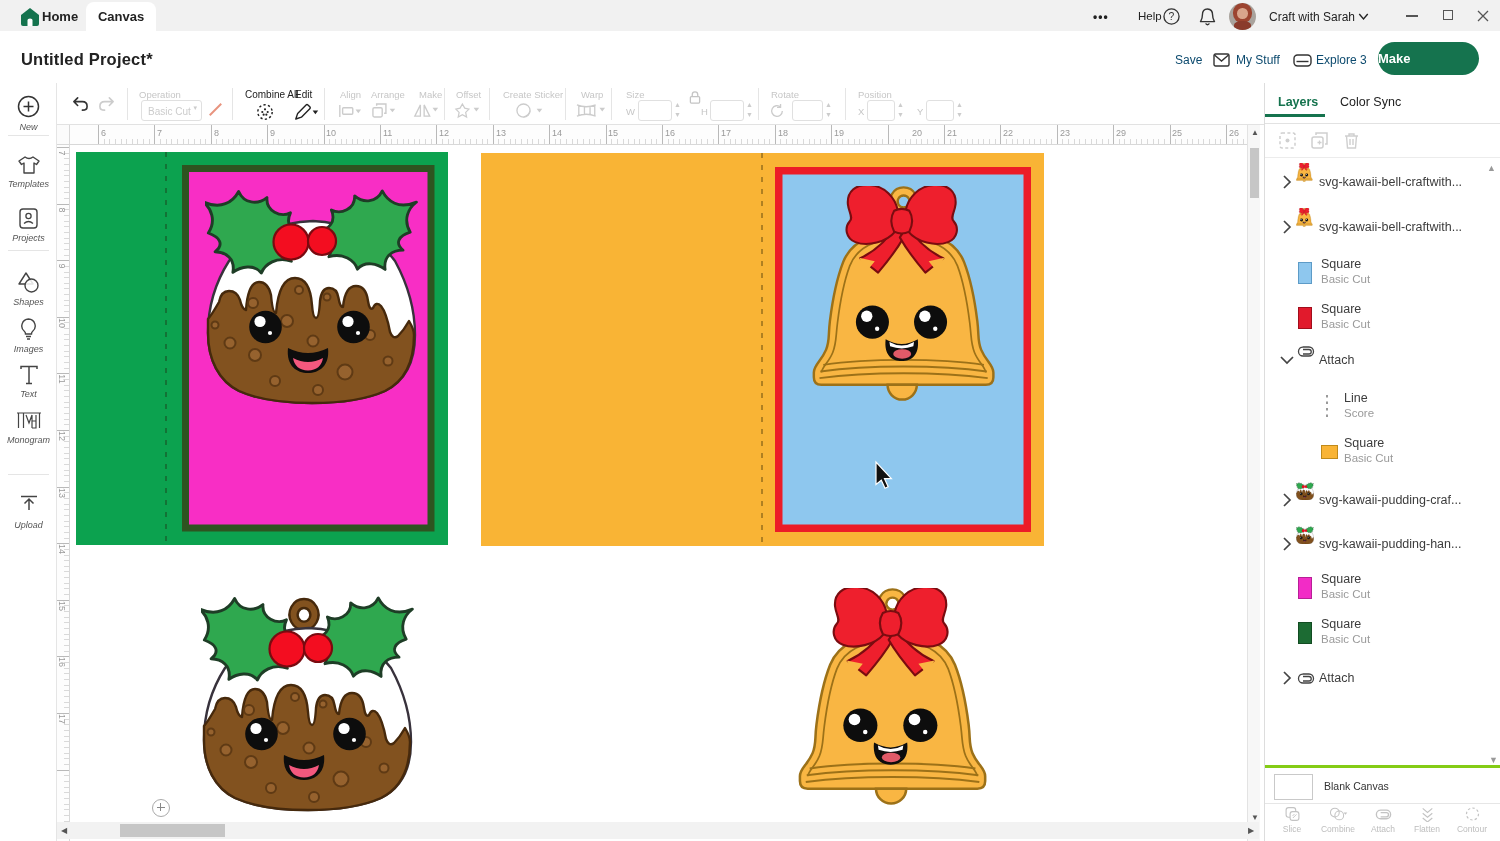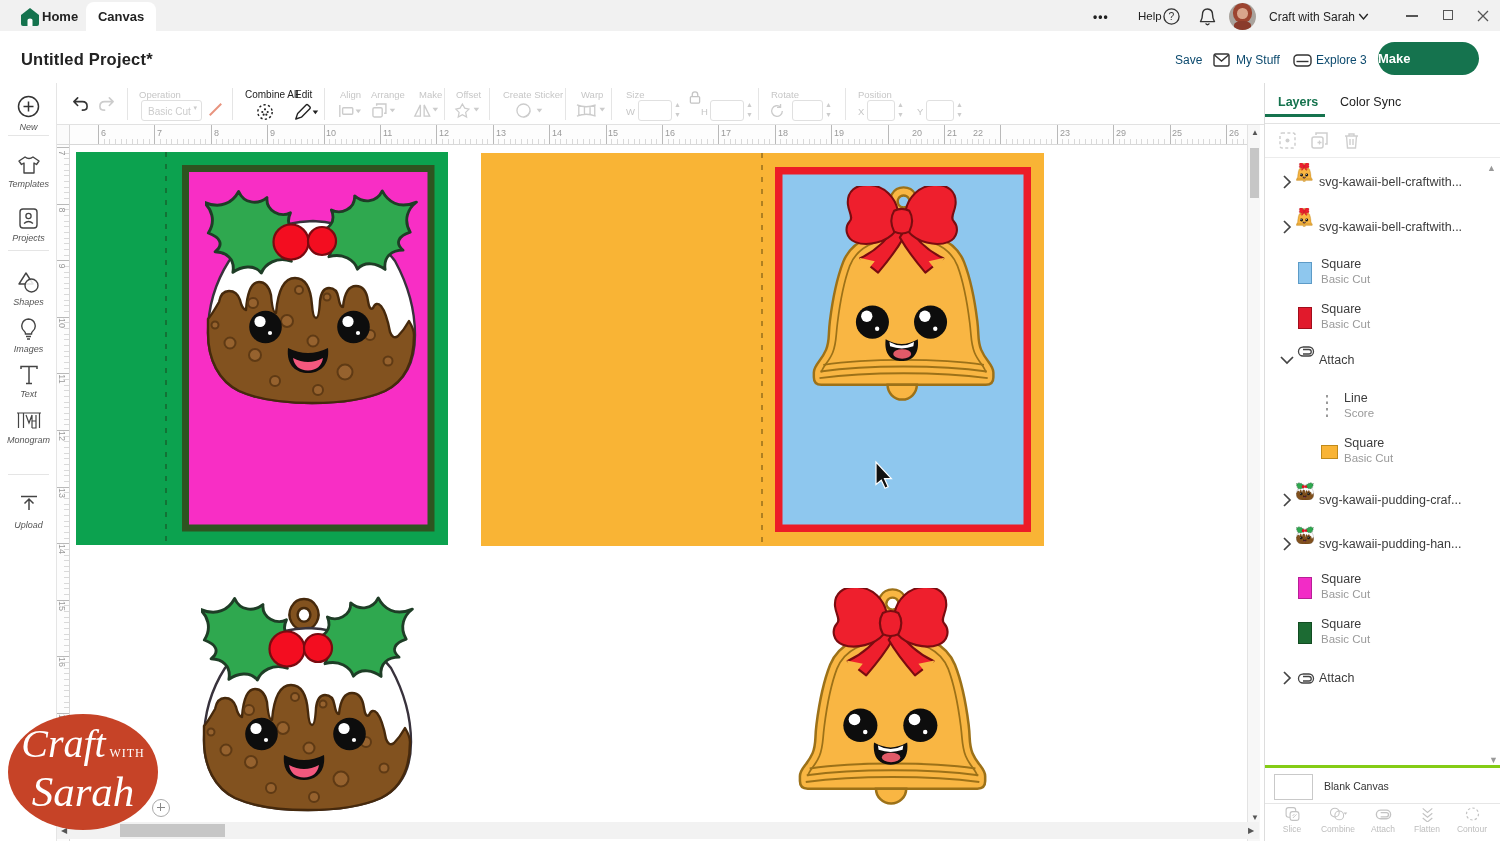--- a/index.html
+++ b/index.html
@@ -300,21 +300,21 @@
       <span class="rnum" style="left:382px;top:3px">12</span>
         <span class="rnum" style="left:439px;top:3px">13</span>
       <span class="rnum" style="left:495px;top:3px">14</span>
         <span class="rnum" style="left:551px;top:3px">15</span>
       <span class="rnum" style="left:608px;top:3px">16</span>
         <span class="rnum" style="left:664px;top:3px">17</span>
       <span class="rnum" style="left:721px;top:3px">18</span>
         <span class="rnum" style="left:777px;top:3px">19</span>
       <span class="rnum" style="left:855px;top:3px">20</span>
         <span class="rnum" style="left:890px;top:3px">21</span>
-      <span class="rnum" style="left:916px;top:3px">22</span>
+      <span class="rnum" style="left:946px;top:3px">22</span>
         <span class="rnum" style="left:1003px;top:3px">23</span>
       <span class="rnum" style="left:1059px;top:3px">29</span>
         <span class="rnum" style="left:1115px;top:3px">25</span>
       <span class="rnum" style="left:1172px;top:3px">26</span>
     </div>
     <div id="vruler">
       <span class="rnum vnum" style="left:2px;top:3px">7</span>
       <span class="rnum vnum" style="left:2px;top:60px">8</span>
       <span class="rnum vnum" style="left:2px;top:116px">9</span>
       <span class="rnum vnum" style="left:0px;top:173px">10</span>
@@ -599,17 +599,13 @@
           </svg>
         <div class="lab">Contour</div>
       </div>
     </div>
   </div>
 
   <div class="abs" style="left:152px;top:799px;width:18px;height:18px;border-radius:50%;background:#fff;border:1.5px solid #aaa">
     <div class="abs" style="left:3.5px;top:6.5px;width:8px;height:1.6px;background:#888"></div>
     <div class="abs" style="left:6.7px;top:3.3px;width:1.6px;height:8px;background:#888"></div>
   </div>
-  <div id="logo" class="abs" style="left:8px;top:714px;width:150px;height:116px;border-radius:50%;background:#c64327;color:#fff;text-align:center;overflow:hidden">
-    <div style="margin-top:13px;font-family:'Liberation Serif',serif;font-style:italic;font-size:40px;line-height:33px">Craft<span style="font-size:12px;font-style:normal;letter-spacing:1px"> WITH</span></div>
-    <div style="font-family:'Liberation Serif',serif;font-style:italic;font-size:43px;line-height:44px">Sarah</div>
-  </div>
 </div>
 
 </body></html>

